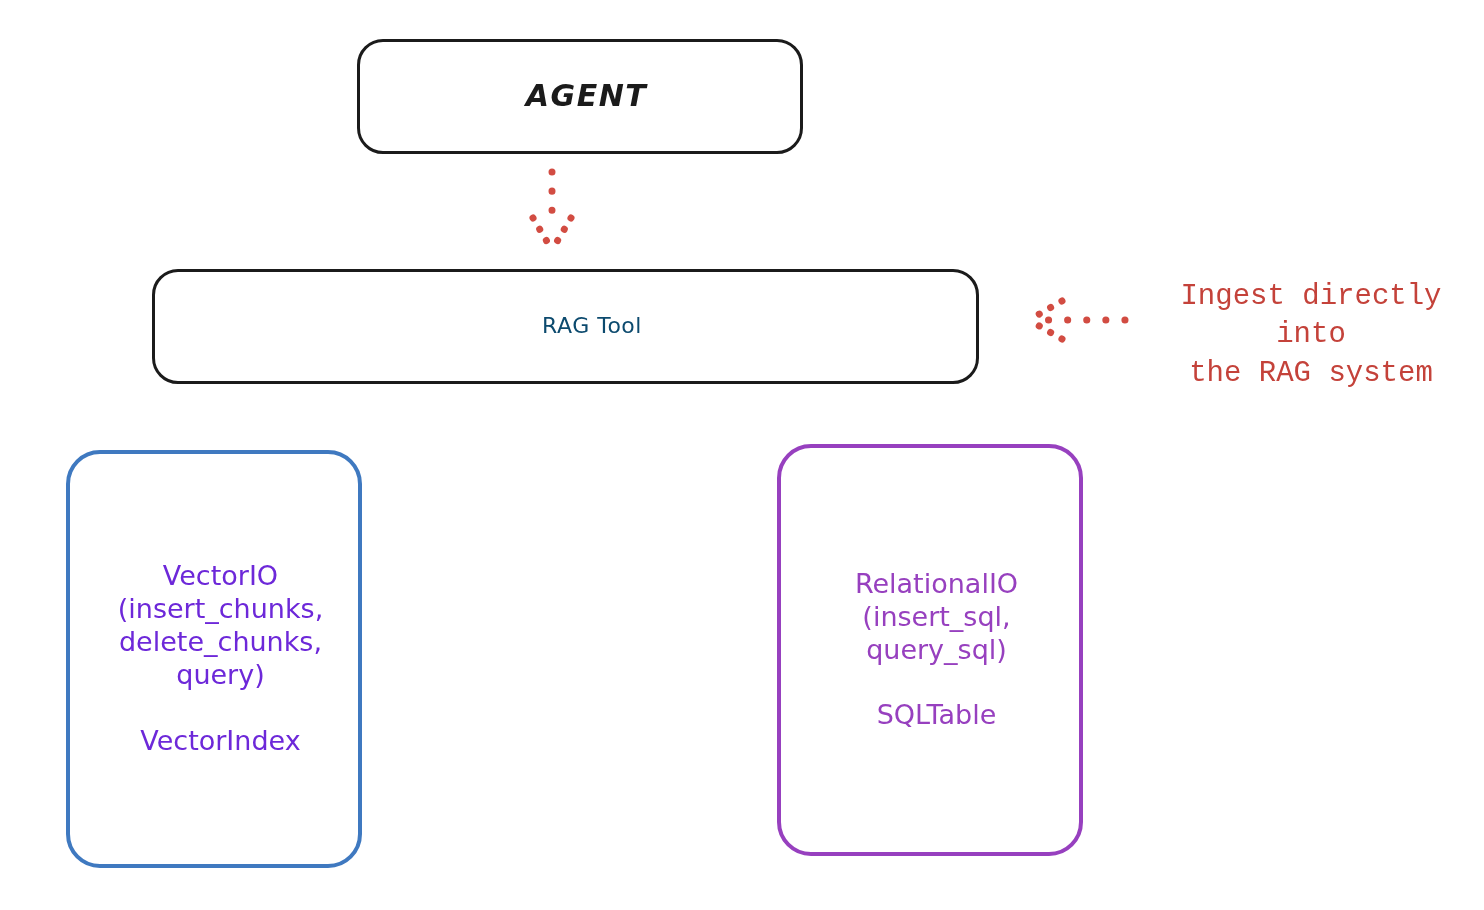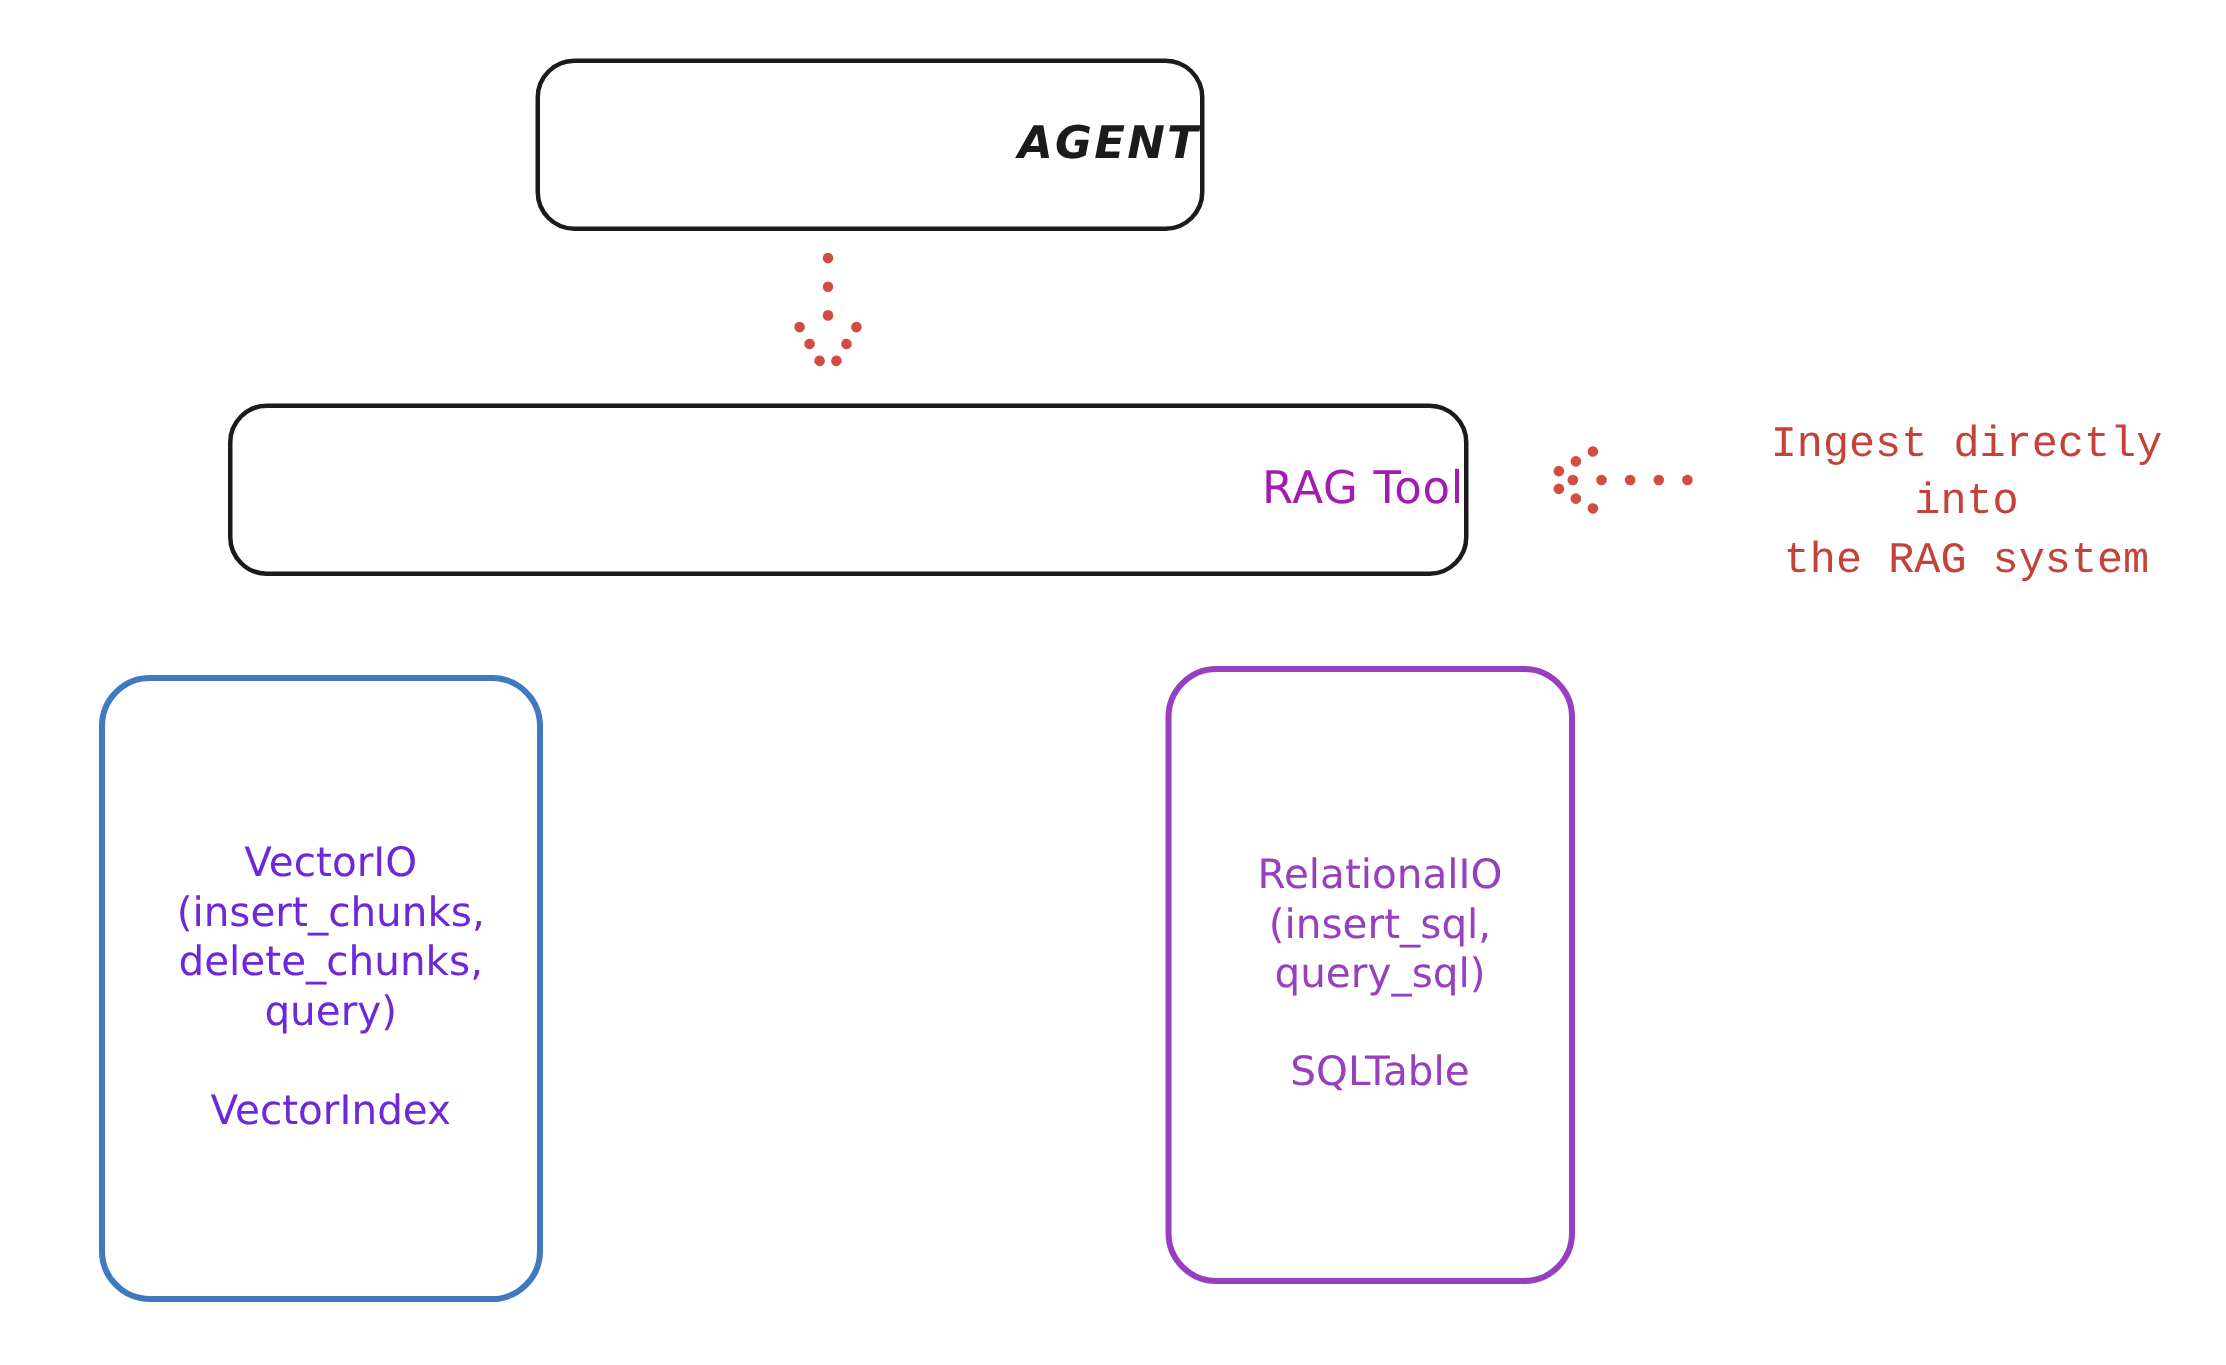--- a/index.html
+++ b/index.html
@@ -16,21 +16,21 @@
     width: 1484px;
     height: 910px;
     background: #ffffff;
     overflow: hidden;
   }
   .node {
     position: absolute;
     box-sizing: border-box;
     display: flex;
     align-items: center;
-    justify-content: flex-end;
+    justify-content: center;
     text-align: center;
     background: transparent;
     padding-left: 13px;
   }
   .node-label {
     white-space: pre-line;
     line-height: 1.22;
     font-family: "DejaVu Sans", sans-serif;
   }
 
@@ -52,22 +52,22 @@
     letter-spacing: 1.5px;
     color: #1b1b1b;
   }
   #node-ragtool {
     left: 152px;
     top: 269px;
     width: 827px;
     height: 115px;
   }
   #node-ragtool .node-label {
-    font-size: 30px;
-    color: #a21caf;
+    font-size: 22px;
+    color: #0c4a6e;
     letter-spacing: 0.5px;
     margin-left: 40px;
   }
 
   
   .box-color {
     border-width: 4px;
     border-style: solid;
     border-radius: 34px;
   }
@@ -91,21 +91,21 @@
     border-color: #4a9e4d;
   }
   #node-keyvalueio .node-label {
     font-size: 27px;
     color: #4a9e4d;
     width: 330px;
   }
   #node-relationalio {
     left: 777px;
     top: 444px;
-    width: 273px;
+    width: 306px;
     height: 412px;
     border-color: #9740bf;
   }
   #node-relationalio .node-label {
     font-size: 27px;
     color: #9740bf;
     width: 300px;
   }
 
   

